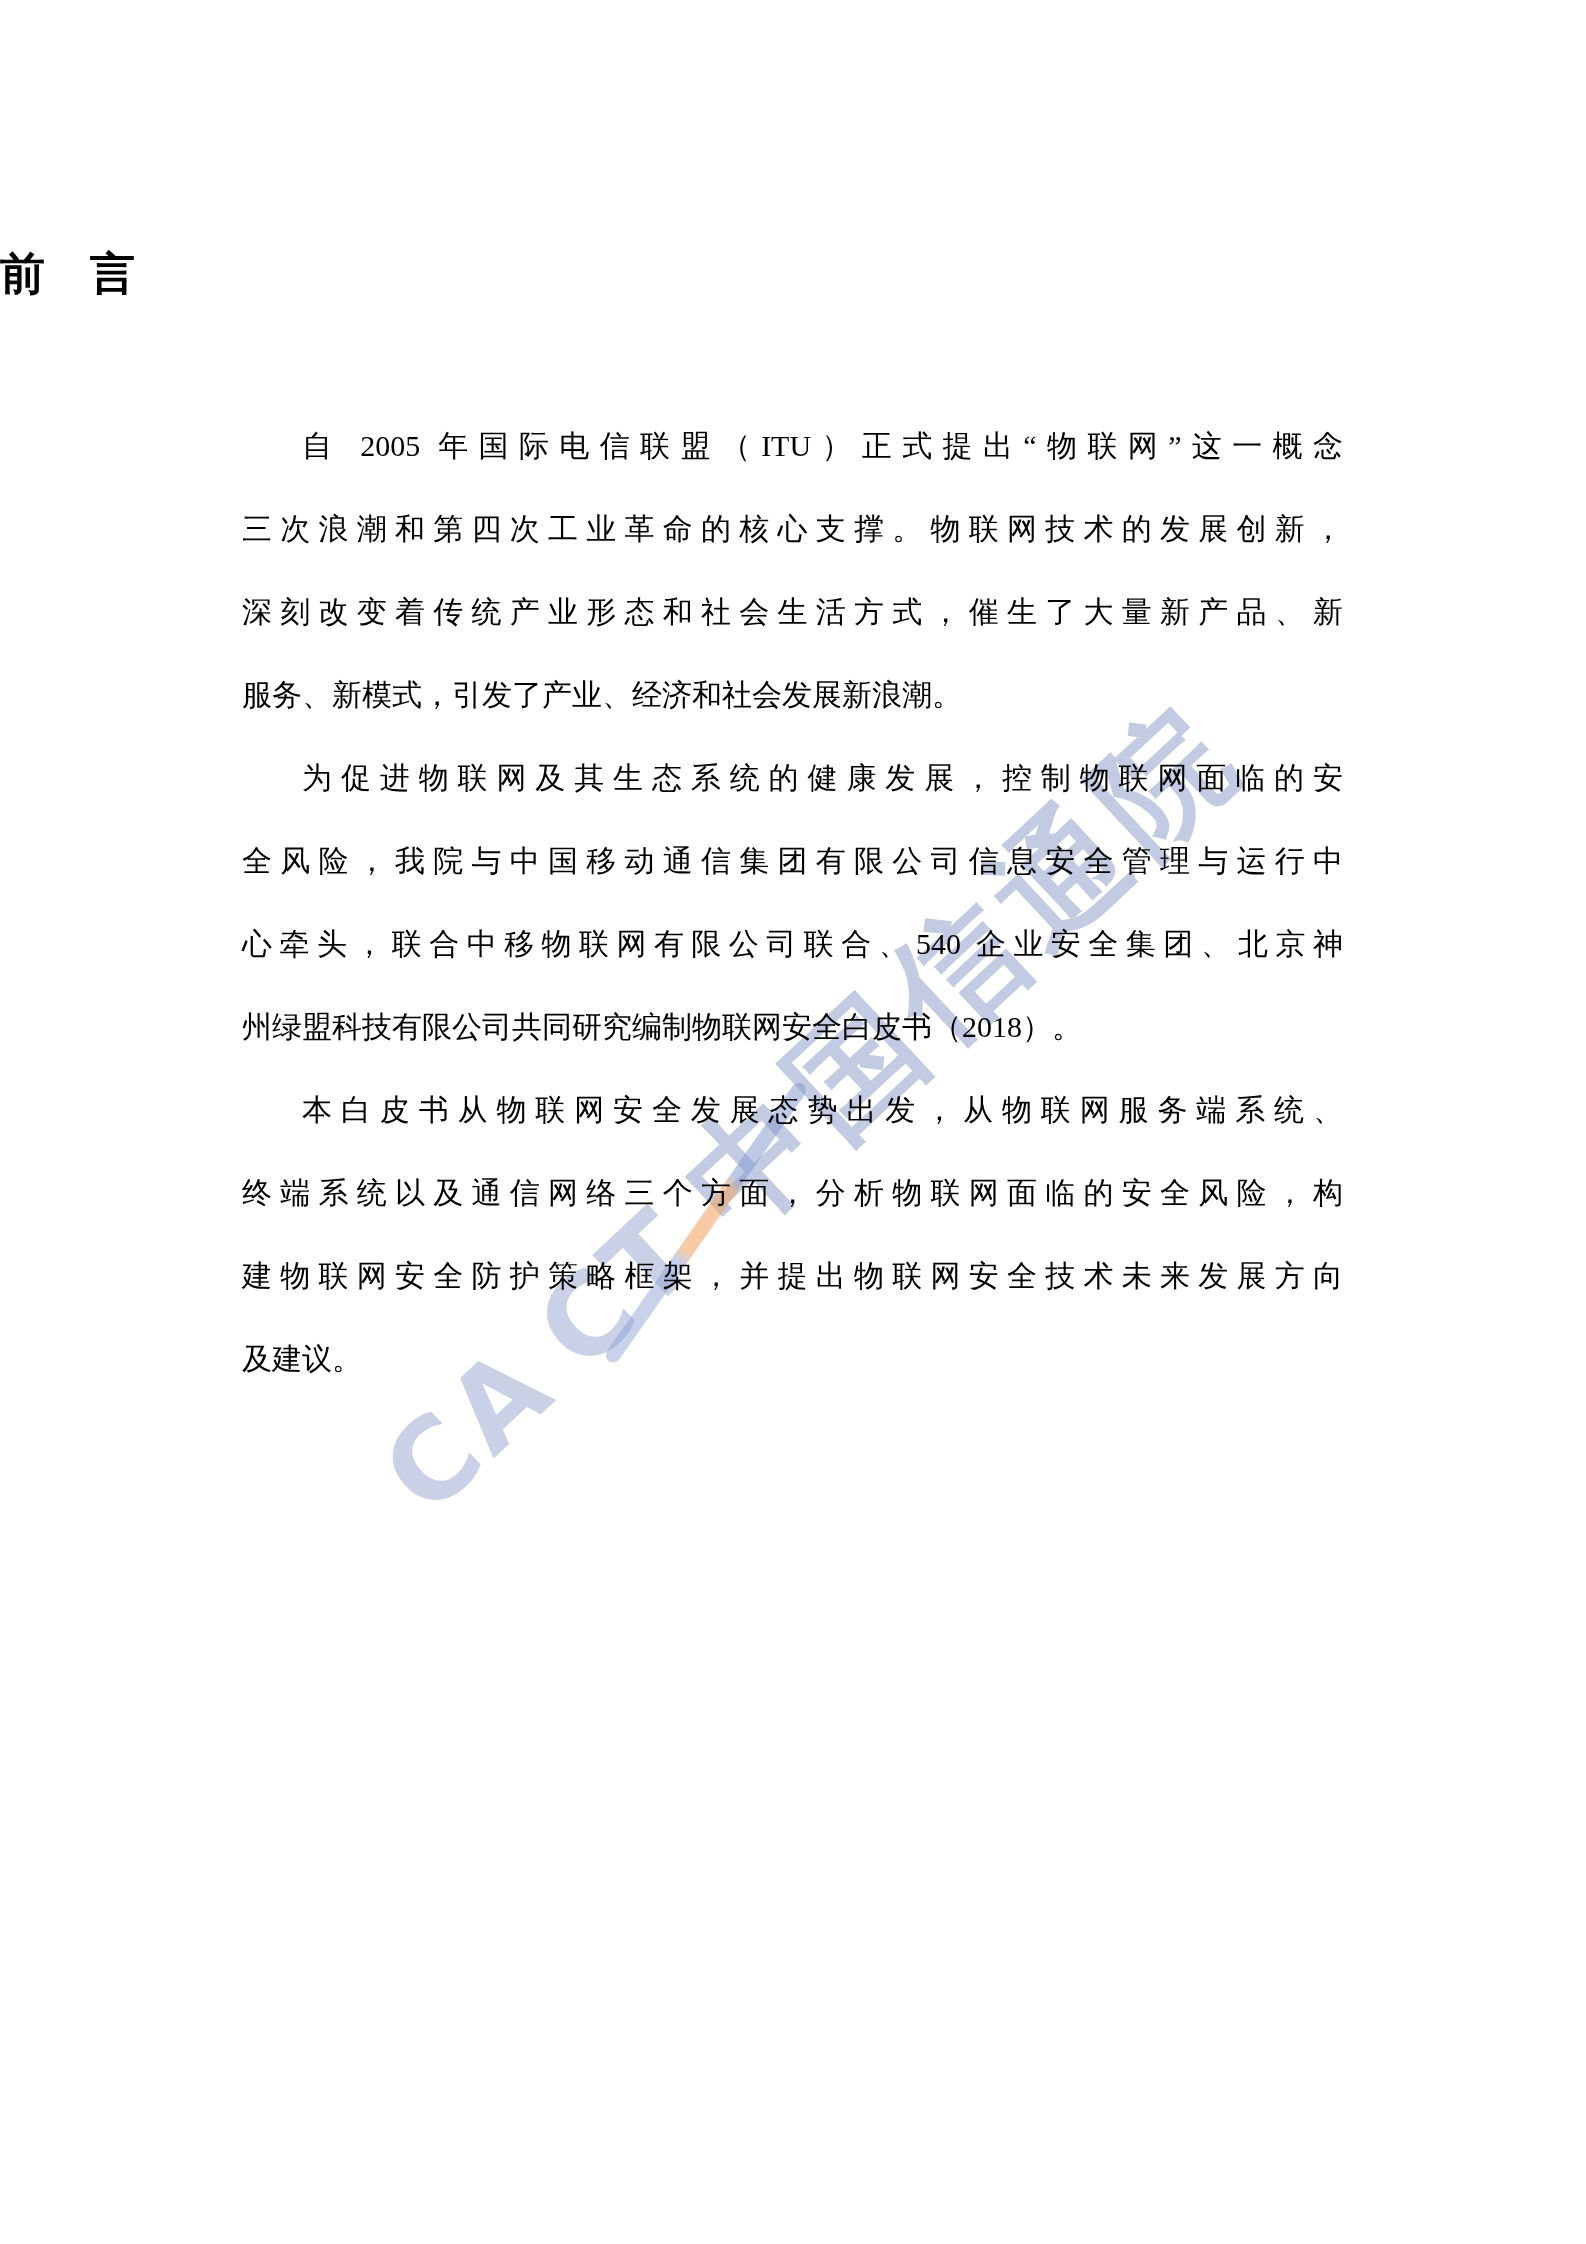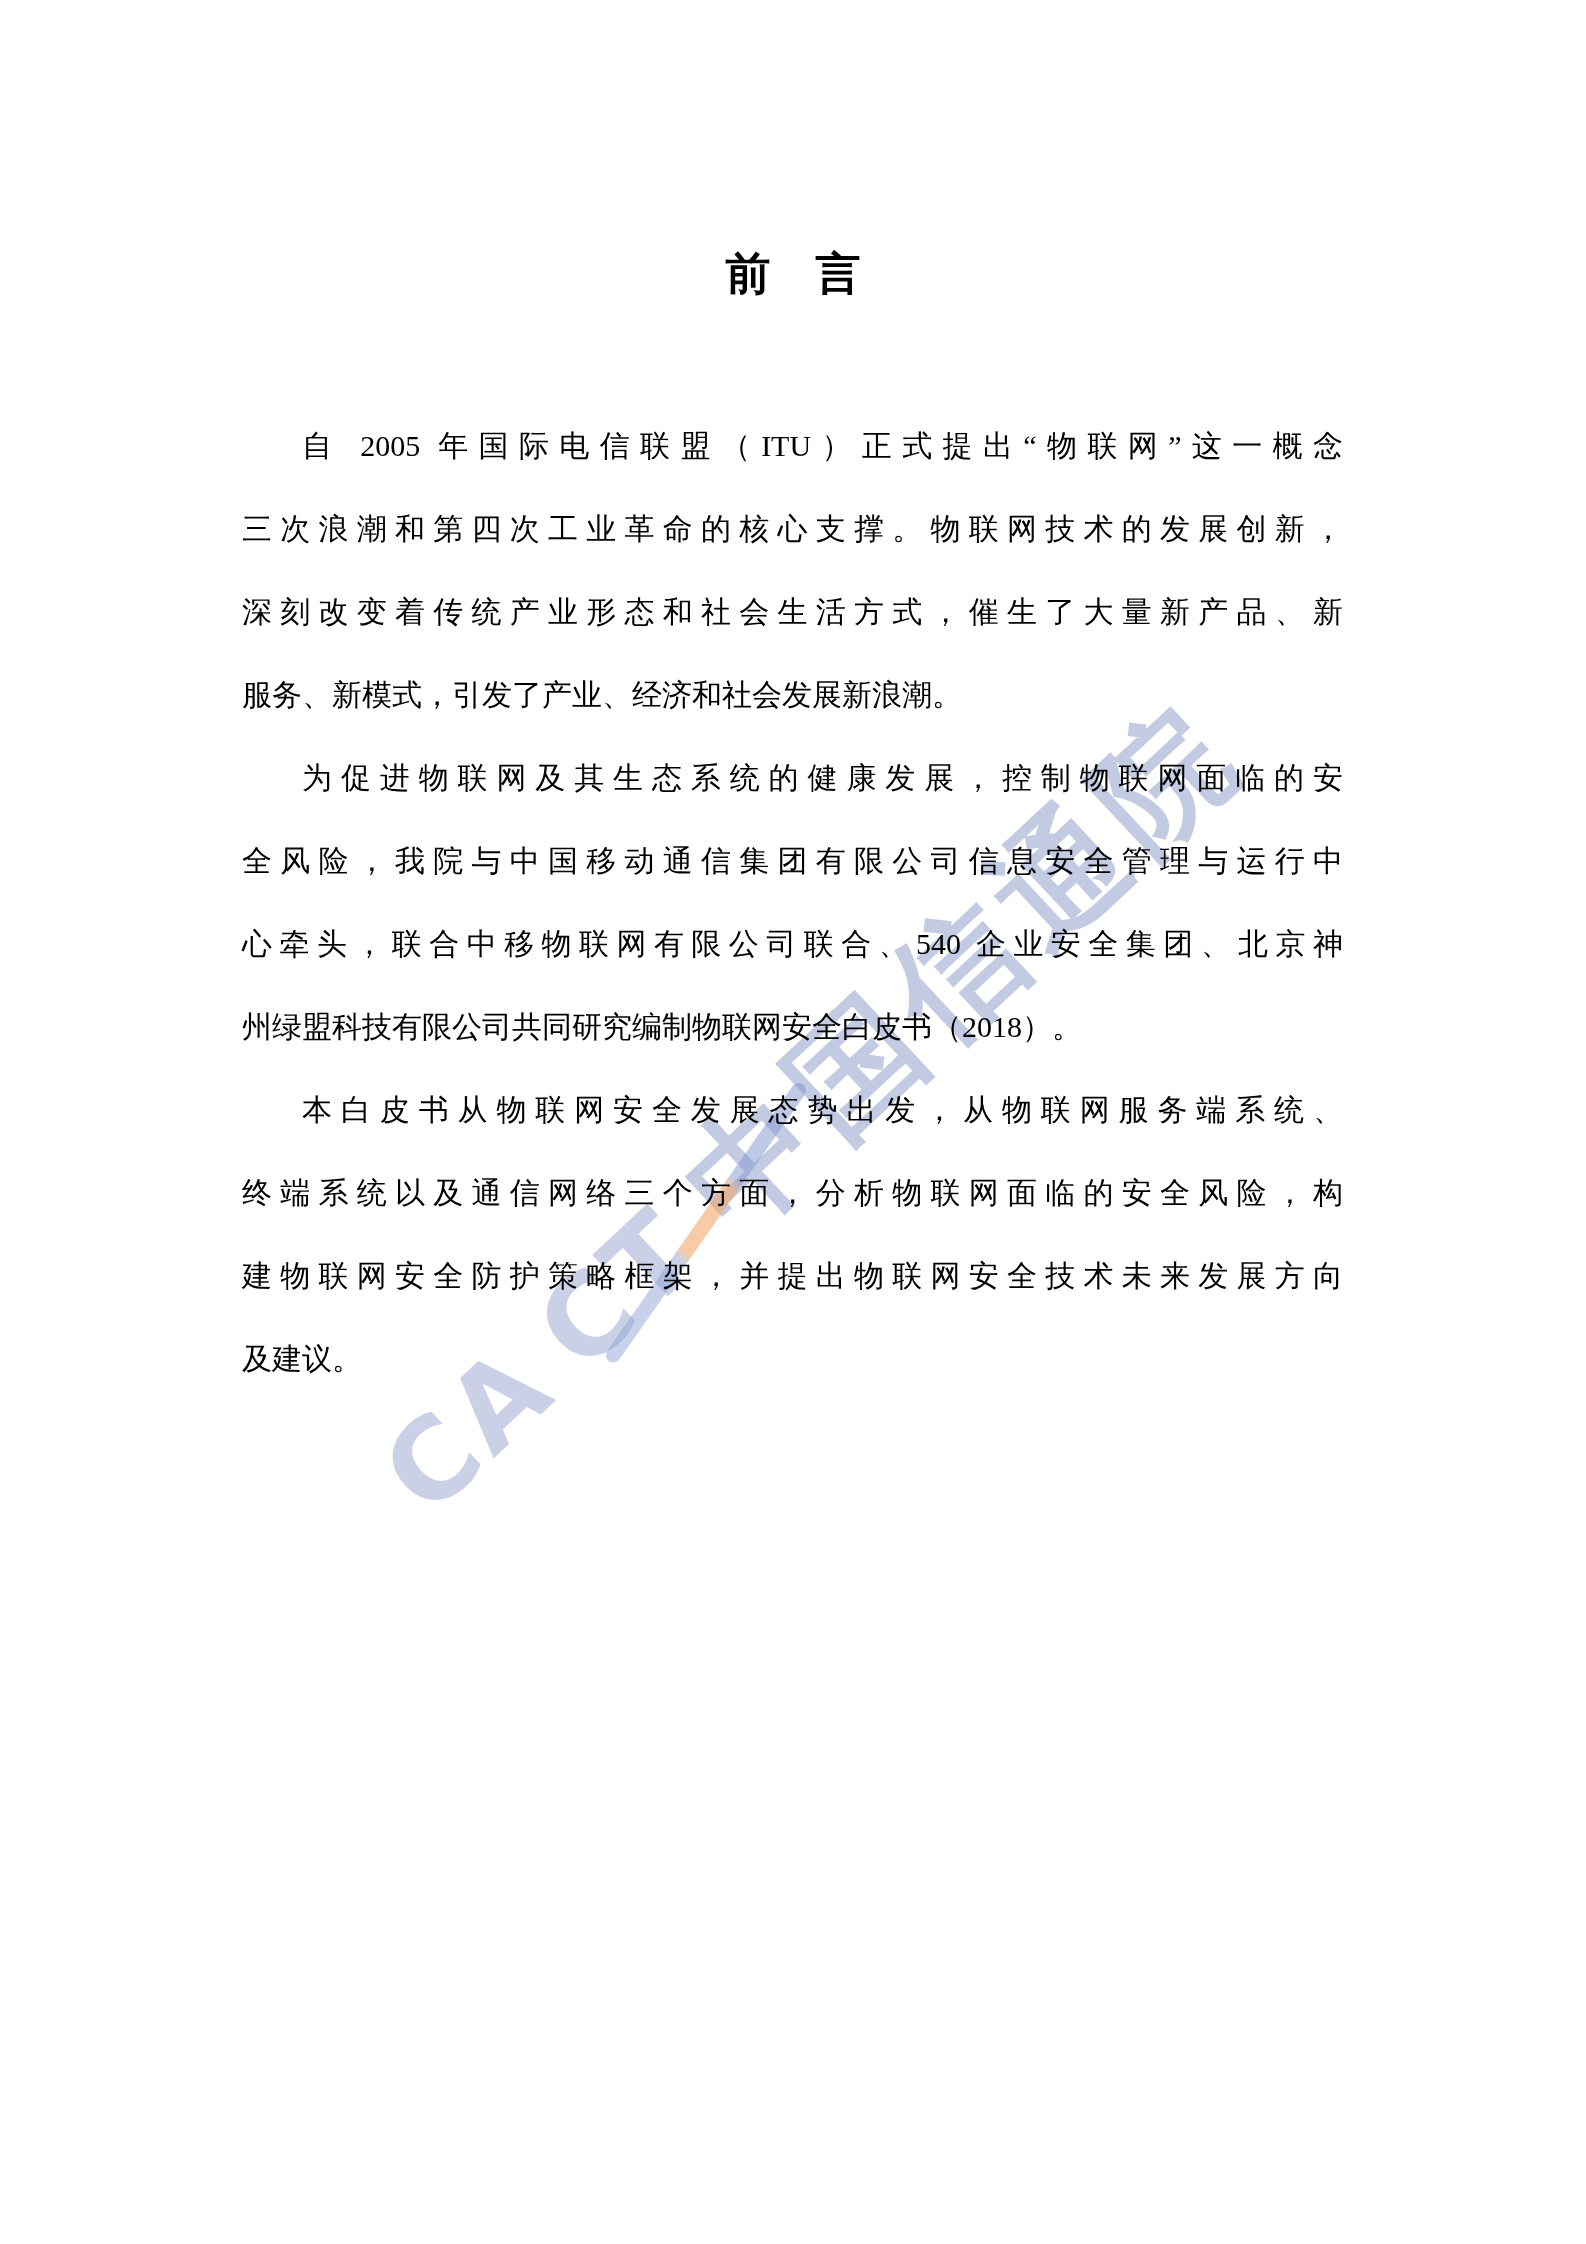--- a/index.html
+++ b/index.html
@@ -67,21 +67,20 @@
     line-height: 1;
   }
 
   
   .doc-title {
     position: absolute;
     top: 248px;
     left: 0;
     width: 100%;
     margin: 0;
-    text-align: center;
     font-family: "DejaVu Sans", "Liberation Sans", sans-serif;
     font-weight: 700;
     font-size: 45px;
     line-height: 52px;
     color: #000000;
     z-index: 2;
   }
 
   
   .doc-body {

